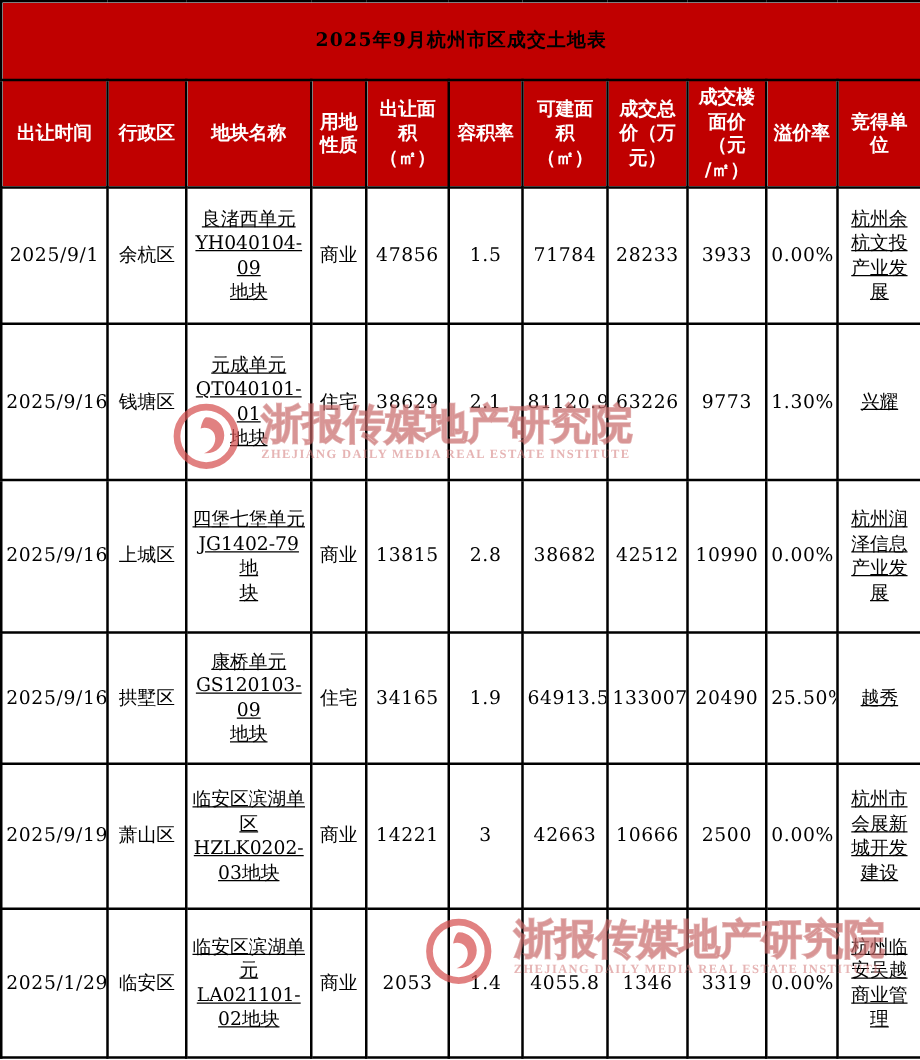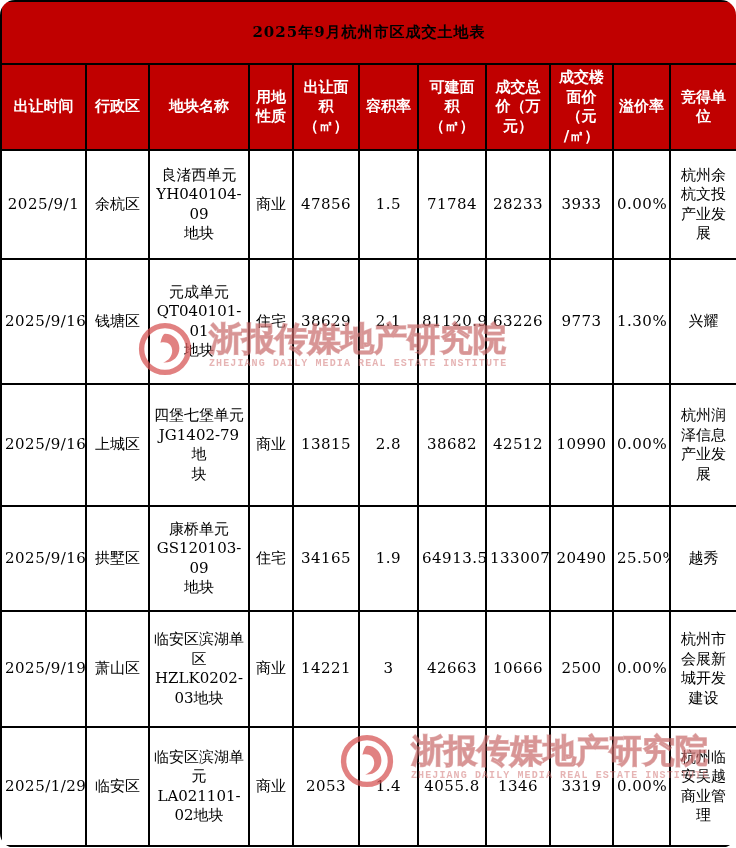--- a/index.html
+++ b/index.html
@@ -5,21 +5,20 @@
   html, body { margin: 0; padding: 0; background: #ffffff; }
   body {
     width: 736px; height: 848px;
     font-family: "DejaVu Serif", "Liberation Serif", serif;
   }
   .stage {
     position: relative;
     width: 736px; height: 848px;
     overflow: hidden;
     background: #ffffff;
-    border-radius: 15px;
   }
   table.land-table {
     border-collapse: collapse;
     table-layout: fixed;
     width: 736px;
   }
   .land-table th, .land-table td {
     border: 2px solid #000000;
     text-align: center;
     vertical-align: middle;
@@ -36,21 +35,21 @@
     font-size: 16px;
     letter-spacing: 1px;
     border-bottom-width: 3px;
   }
   .header-row th {
     background: #c00000;
     color: #ffffff;
     font-weight: bold;
     white-space: pre-line;
   }
-  td.pre { white-space: pre-line; }
+  td.pre { white-space: pre-line; text-decoration: underline; }
   td.num { letter-spacing: 0.5px; }
 
   
   .watermark {
     position: absolute;
     display: flex;
     gap: 17px;
     pointer-events: none;
     z-index: 5;
   }
@@ -65,21 +64,21 @@
     color: rgba(202, 112, 112, 0.40);
     -webkit-text-stroke: 1.2px rgba(198, 100, 100, 0.5);
   }
   .wm-en {
     margin-top: 3px;
     font-size: 10px;
     font-weight: bold;
     letter-spacing: 1.1px;
     white-space: nowrap;
     color: rgba(210, 118, 118, 0.55);
-    font-family: Liberation Mono, monospace;
+    font-family: Liberation Serif, serif;
   }
 </style>
 </head>
 <body>
 
 <div class="stage">
 
   <table class="land-table">
     <colgroup>
       <col style="width:85px">

